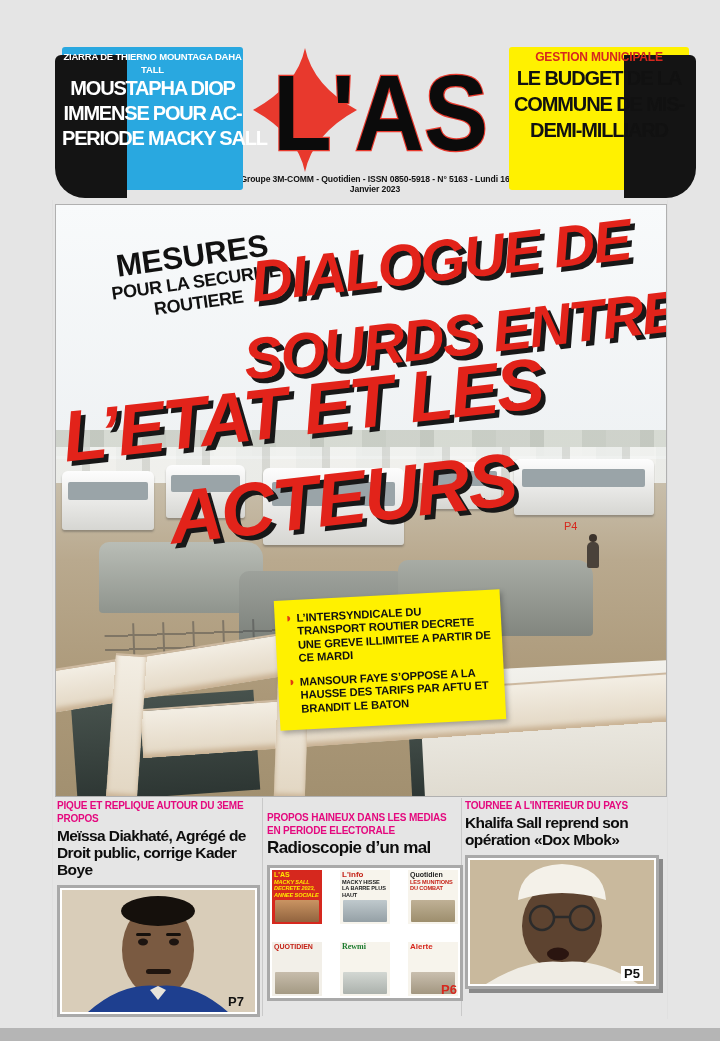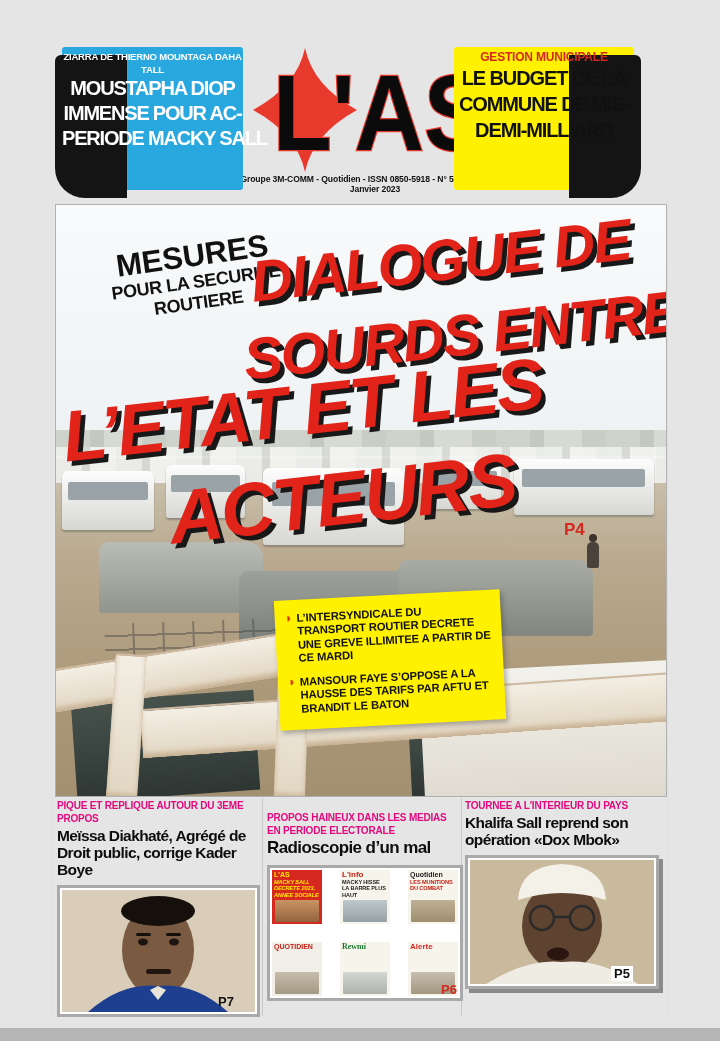--- a/index.html
+++ b/index.html
@@ -4,21 +4,21 @@
 <style>
   html,body{margin:0;padding:0;background:#ffffff;}
   #page{position:relative;width:720px;height:1041px;background:#e5e5e5;overflow:hidden;
         font-family:"Liberation Sans",sans-serif;}
 
   
   .topbox{position:absolute;top:47px;width:181px;height:143px;z-index:3;padding-top:3px;box-sizing:border-box;}
   .topbox .curl{position:absolute;z-index:-1;background:#141414;}
   .box-blue{left:62px;background:#29A8E0;border-radius:3px 3px 3px 20px;}
   .box-blue .curl{left:-7px;top:8px;width:40%;height:100%;border-radius:6px 0 0 30px;}
-  .box-yellow{left:454px;width:180px;background:#FFF100;border-radius:3px 3px 20px 3px;}
+  .box-yellow{left:509px;width:180px;background:#FFF100;border-radius:3px 3px 20px 3px;}
   .box-yellow .curl{right:-7px;top:8px;width:40%;height:100%;border-radius:0 6px 30px 0;}
   .box-kicker{font-size:9.5px;font-weight:bold;color:#fff;text-align:center;letter-spacing:-0.2px;line-height:13px;}
   .box-yellow .box-kicker{color:#d6281e;font-size:12px;line-height:15px;}
   .box-line{font-weight:800;text-align:center;white-space:nowrap;}
   .box-blue .box-line{font-size:20px;line-height:25px;color:#fff;letter-spacing:-1.2px;}
   .box-yellow .box-line{font-size:20px;line-height:26px;color:#111;letter-spacing:-1.1px;}
 
   .logo-wrap{position:absolute;left:243px;top:46px;width:260px;height:128px;z-index:2;}
   .info-line{position:absolute;left:235px;top:174px;width:280px;text-align:center;
              font-size:8.6px;font-weight:bold;color:#111;letter-spacing:-0.1px;}
@@ -53,21 +53,21 @@
             text-align:center;color:#111;font-weight:800;z-index:8;}
   .overline .o1{font-size:31px;line-height:33px;letter-spacing:0;}
   .overline .o2{font-size:18px;line-height:21px;letter-spacing:-0.4px;}
   .hl{position:absolute;color:#E2231A;font-style:italic;font-weight:800;letter-spacing:-2px;
       white-space:nowrap;text-shadow:4px 5px 0 #181818;transform:rotate(-6.5deg);
       transform-origin:left center;z-index:8;line-height:1;}
   .hl1{left:250px;top:252px;font-size:58px;}
   .hl2{left:243px;top:330px;font-size:58px;}
   .hl3{left:62px;top:400px;font-size:72px;}
   .hl4{left:168px;top:480px;font-size:75px;}
-  .p4{position:absolute;left:563px;top:519px;font-size:17px;font-weight:700;color:#d6281e;
+  .p4{position:absolute;left:563px;top:519px;font-size:11px;font-weight:400;color:#d6281e;
       z-index:9;font-style:normal;}
 
   .callout{position:absolute;left:276px;top:594px;width:226px;box-sizing:border-box;
            background:#FFF100;transform:rotate(-3deg);padding:12px 8px 14px 10px;z-index:10;
            box-shadow:2px 3px 5px rgba(40,40,40,.35);}
   .callout-item{display:flex;margin-bottom:10px;}
   .callout-item:last-child{margin-bottom:0;}
   .bullet{color:#e03c12;font-size:13px;line-height:12px;margin-right:4px;flex:0 0 auto;}
   .callout-text{font-size:11.2px;font-weight:800;line-height:1.2;color:#111;letter-spacing:-0.1px;}
 
@@ -75,21 +75,21 @@
   .col{position:absolute;top:799px;z-index:2;}
   .col1{left:57px;width:205px;}
   .col2{left:267px;width:192px;margin-top:12px;}
   .col3{left:465px;width:200px;}
   .kicker{color:#E4087E;font-size:10px;font-weight:800;letter-spacing:-0.2px;line-height:1.3;}
   .headline2{color:#0d0d0d;font-size:15.5px;font-weight:800;letter-spacing:-0.6px;line-height:1.1;margin-top:2px;}
   .col2 .headline2{font-size:17px;}
   .vdiv{position:absolute;top:798px;height:218px;width:1px;background:#c9c9c9;z-index:1;}
   .photo-frame{border:3px solid #a9a9a9;background:#fff;padding:2px;position:relative;margin-top:7px;}
   .col3 .photo-frame{box-shadow:4px 4px 0 #8a8a8a;}
-  .pref{position:absolute;right:23px;bottom:5px;font-weight:800;font-size:13px;color:#111;}
+  .pref{position:absolute;right:13px;bottom:5px;font-weight:800;font-size:13px;color:#111;}
   .col2 .pref{color:#d6281e;right:3px;bottom:1px;}
   .col3 .pref{background:#fff;padding:0 3px;}
 
   
   .collage{display:grid;grid-template-columns:1fr 1fr 1fr;grid-template-rows:1fr 1fr;gap:18px;
            width:186px;height:126px;background:#fff;}
   .cover{position:relative;overflow:hidden;padding:1px 2px;box-sizing:border-box;}
   .cover .cname{display:block;font-weight:800;font-size:7px;line-height:8px;}
   .cover .chead{display:block;font-weight:800;font-size:5.6px;line-height:6.5px;letter-spacing:-0.1px;}
   .cover .thumb{position:absolute;left:3px;right:3px;bottom:2px;height:40%;border-radius:1px;opacity:.9;}

